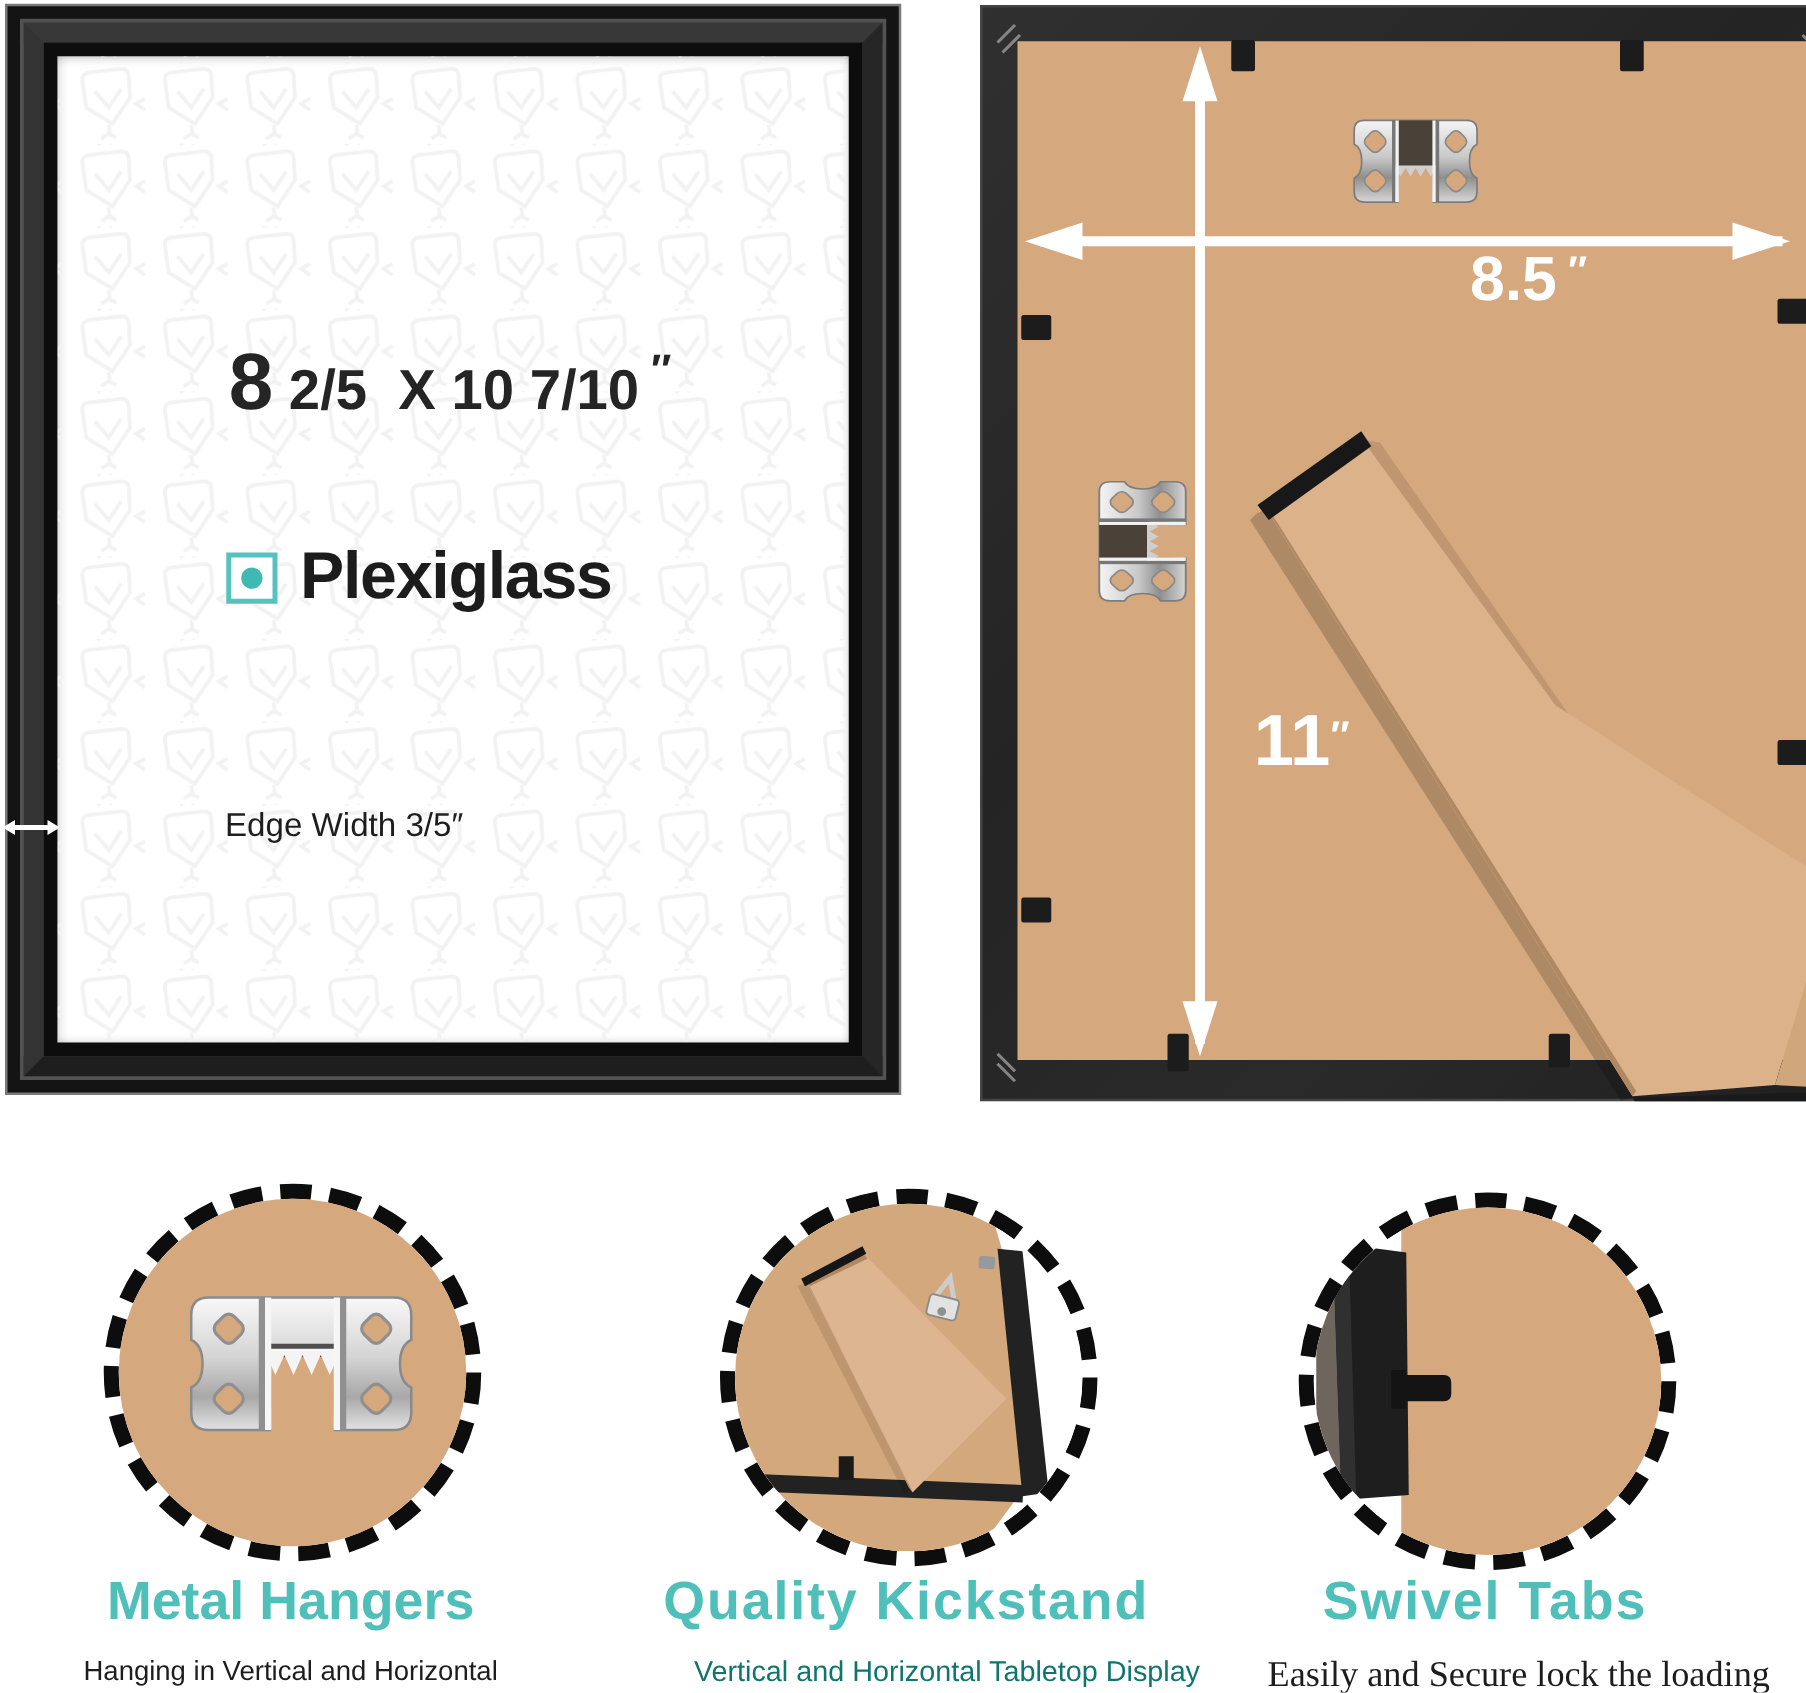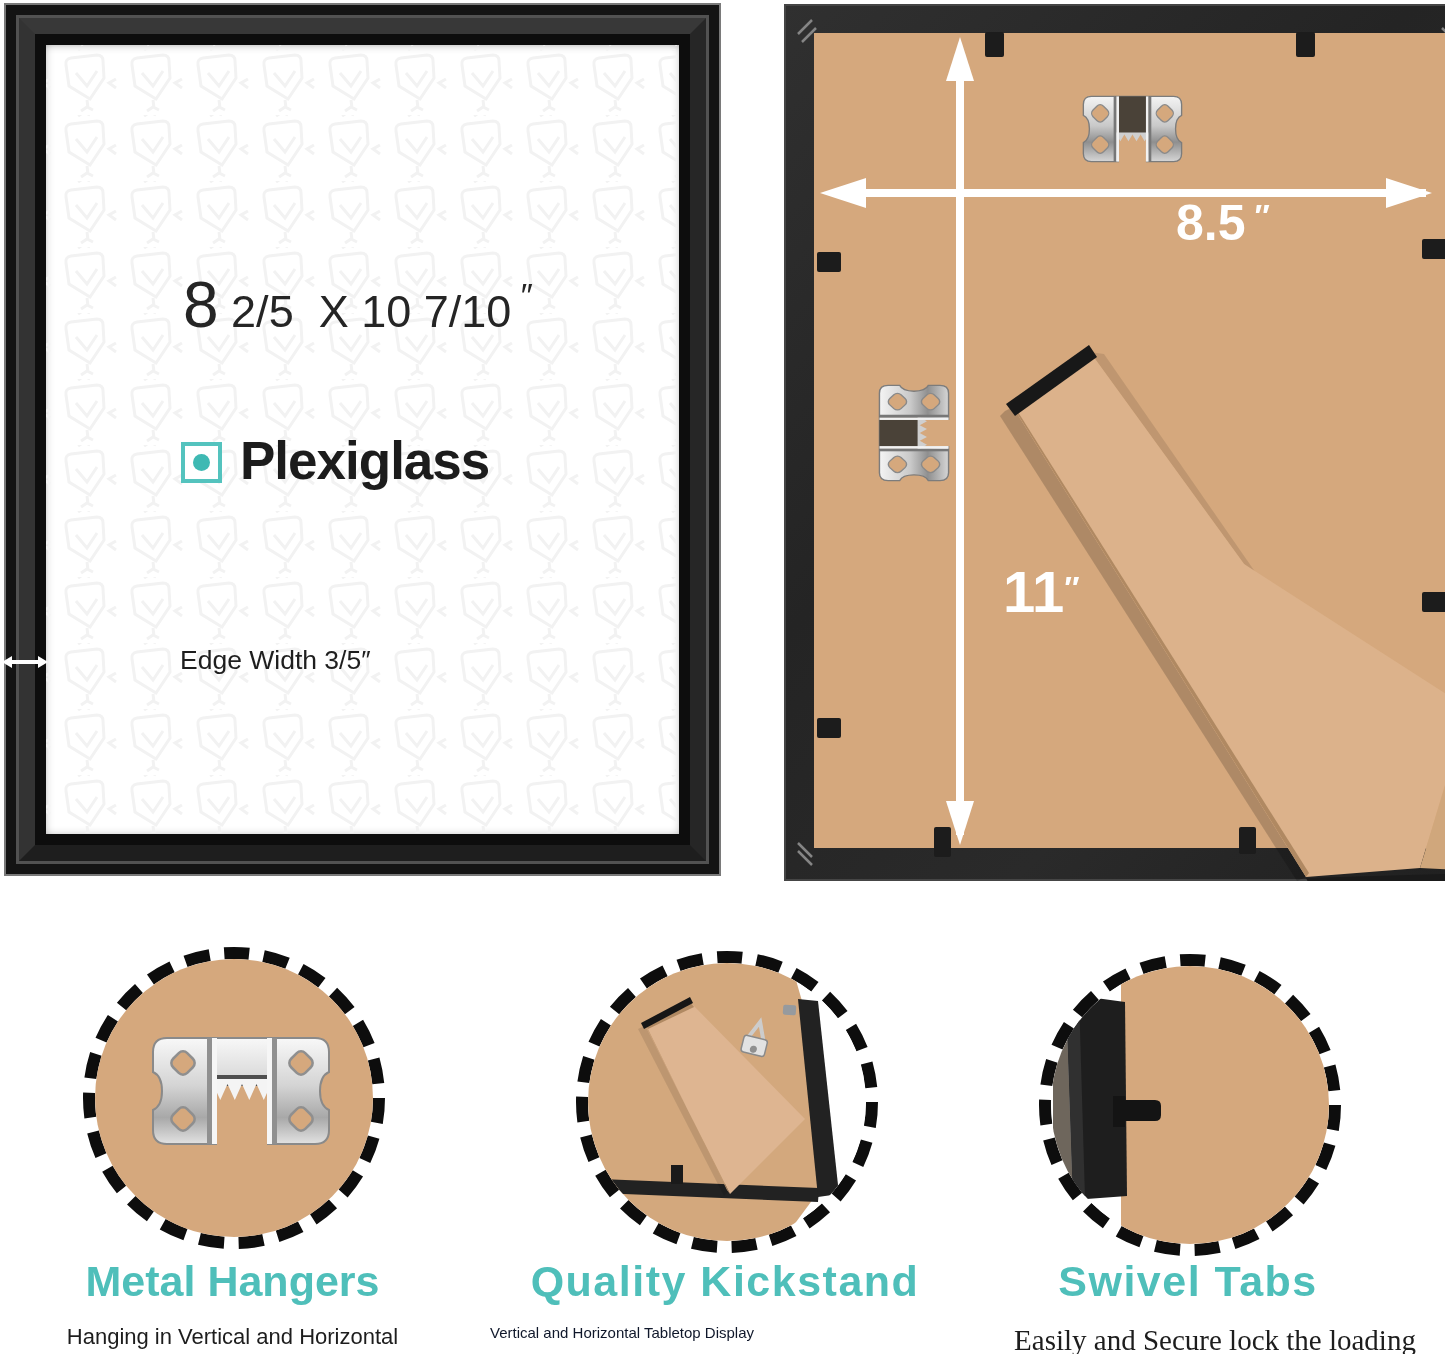--- a/index.html
+++ b/index.html
@@ -25,21 +25,21 @@
               <path d="M12 16 q-1 -6 5 -7 l26 -3 q6 0 6 6 l1 17 -14 21 -21 -13 z"></path>
               <path d="M22 24 l11 13 10 -15"></path>
               <path d="M33 51 l1 8 m-7 3 l6 -4 6 3"></path>
               <path d="M62 30 l-7 4 7 5"></path>
               <path d="M30 -10 l1 8 m-7 3 l6 -4 6 3"></path>
             </g>
           </pattern>
         </defs>
         <rect x="0" y="0" width="631" height="788" fill="url(#wm)"></rect>
       </svg>
-      <div class="abs" style="left:137px;top:223px;color:#252525;font-weight:normal;white-space:nowrap;">
+      <div class="abs" style="left:137px;top:223px;color:#252525;font-weight:bold;white-space:nowrap;">
         <span style="font-size:64px;">8</span><span style="font-size:45px;"> 2/5&nbsp; X 10 7/10</span><span style="font-size:34px;vertical-align:20px;"> ″</span>
       </div>
       <div class="abs" style="left:135px;top:397px;width:33px;height:33px;border:4px solid #54c3be;background:#fff;">
         <div class="abs" style="left:8px;top:8px;width:17px;height:17px;border-radius:50%;background:#3eb9b3;"></div>
       </div>
       <div class="abs" style="left:194px;top:385px;font-size:53px;font-weight:bold;color:#1c1c1c;letter-spacing:-1px;">Plexiglass</div>
       <div class="abs" style="left:134px;top:600px;font-size:26.5px;font-weight:normal;color:#1e1e1e;">Edge Width 3/5″</div>
     </div>
   </div>
 </div>
@@ -215,15 +215,15 @@
     <polygon points="31,44 44,46 50,248 38,250" fill="#303030"></polygon>
 
     <path d="M84 150 l36 0 q6 0 6 6 l0 9 q0 6 -6 6 l-36 0 z" fill="#141414"></path>
     <rect x="78" y="146" width="12" height="31" fill="#141414"></rect>
   </g>
 </svg>
 
 <div class="abs" style="left:0;top:1257px;width:465px;text-align:center;color:#4fbfba;font-size:43px;font-weight:bold;">Metal Hangers</div>
 <div class="abs" style="left:0;top:1324px;width:465px;text-align:center;color:#1d1d1d;font-size:22px;">Hanging in Vertical and Horizontal</div>
 <div class="abs" style="left:490px;top:1257px;width:470px;text-align:center;color:#4fbfba;font-size:43px;font-weight:bold;letter-spacing:1.5px;">Quality Kickstand</div>
-<div class="abs" style="left:490px;top:1324px;width:470px;text-align:left;color:#0f172a;font-size:15px;">Vertical and Horizontal Tabletop Display</div>
+<div class="abs" style="left:490px;top:1324px;width:470px;text-align:right;color:#0f766e;font-size:23px;">Vertical and Horizontal Tabletop Display</div>
 <div class="abs" style="left:958px;top:1257px;width:460px;text-align:center;color:#4fbfba;font-size:43px;font-weight:bold;letter-spacing:1.5px;">Swivel Tabs</div>
 <div class="abs" style="left:985px;top:1324px;width:460px;text-align:center;color:#1d1d1d;font-size:29px;font-family:Liberation Serif, serif;">Easily and Secure lock the loading photos</div>
 
 </body></html>

